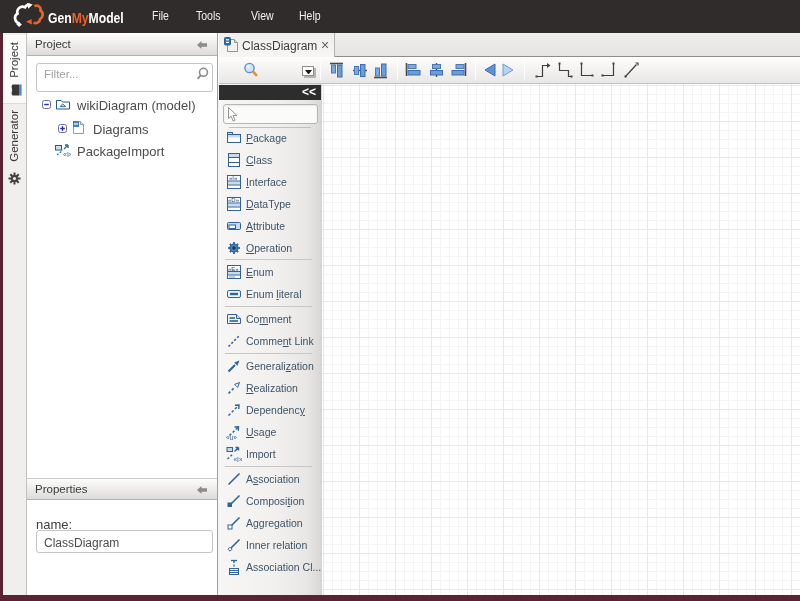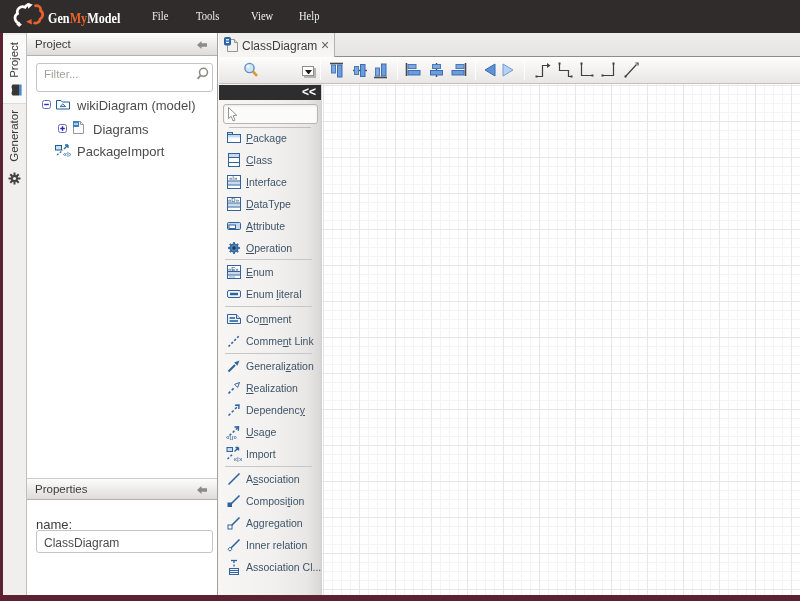--- a/index.html
+++ b/index.html
@@ -2,21 +2,21 @@
 <html><head>
 <meta charset="utf-8">
 <style>
 * { margin:0; padding:0; box-sizing:border-box; }
 html,body { width:800px; height:601px; overflow:hidden; }
 body { font-family:"Liberation Sans", sans-serif; }
 #app { position:relative; width:800px; height:601px; background:#fff; overflow:hidden; }
 .abs { position:absolute; }
 
 
-#topbar { left:0; top:0; width:800px; height:33px; background:#302c2c;font-family:Liberation Serif, serif; }
+#topbar { left:0; top:0; width:800px; height:33px; background:#302c2c; }
 #logo-text { left:48px; top:9px; font-size:15.5px; font-weight:bold; color:#fff; transform:scaleX(0.785); transform-origin:left top; }
 #logo-text .my { color:#e8632c; }
 .menu-item { top:8px; font-size:13.5px; color:#f0f0f0; transform:scaleX(0.78); transform-origin:left top; }
 
 
 #maroon-left { left:0; top:33px; width:3px; height:562px; background:#5c2132; }
 #maroon-bottom { left:0; top:595px; width:800px; height:6px; background:#5c2132; }
 
 
 #sidetabs { left:3px; top:33px; width:24px; height:562px; background:#f0efee; border-right:1px solid #c2c0be; }

